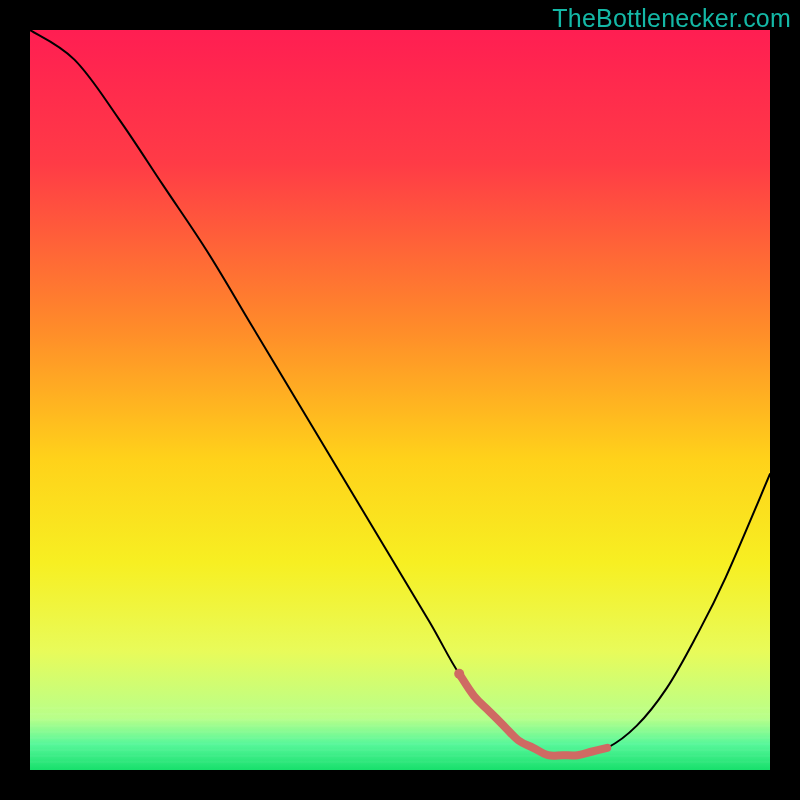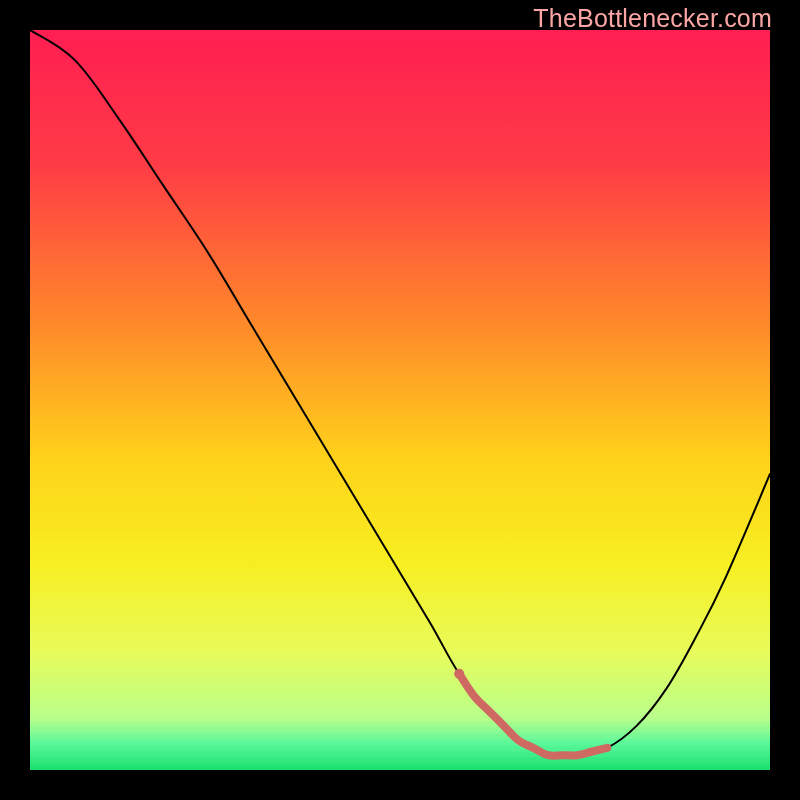--- a/index.html
+++ b/index.html
@@ -13,22 +13,22 @@
   }
   .frame {
     position: relative;
     width: 800px;
     height: 800px;
     background: #000;
   }
   .watermark {
     position: absolute;
     top: 4px;
-    right: 28px;
-    color: #fca5a5;
+    right: 9px;
+    color: #14b8a6;
     font-size: 25px;
     font-weight: 400;
     letter-spacing: 0.2px;
     z-index: 20;
   }
   .plot-outer {
     position: absolute;
     left: 30px;
     top: 30px;
     width: 740px;

